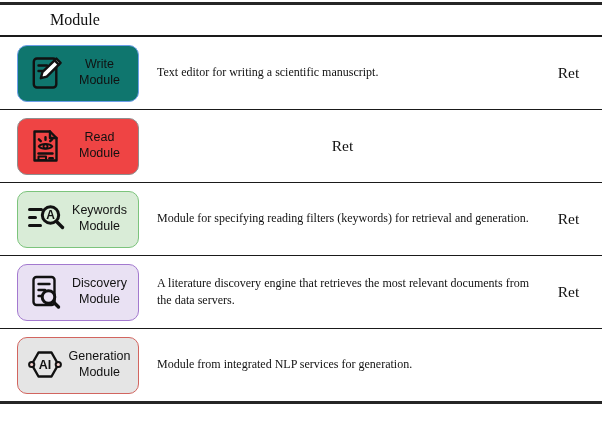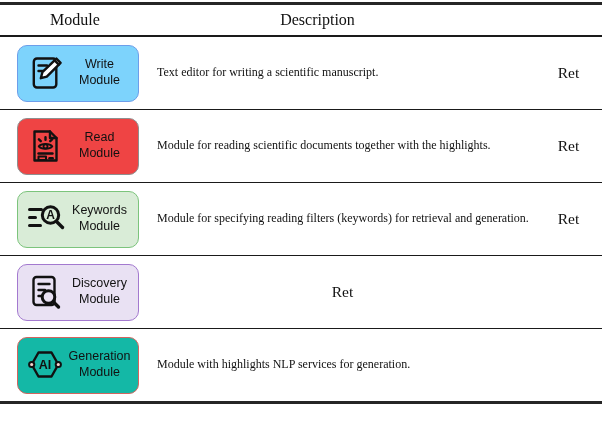--- a/index.html
+++ b/index.html
@@ -15,42 +15,41 @@
   .hdr .h3{text-align:center;}
   .row{display:grid;grid-template-columns:150px 385px 67px;height:72px;
        align-items:center;border-top:1.5px solid #1a1a1a;}
   .row:first-of-type{border-top:none;}
   .badge{margin-left:17px;width:122px;height:57px;box-sizing:border-box;
          border:1.8px solid;border-radius:10px;display:flex;align-items:center;
          padding:0 4px;}
   .badge svg{width:40px;height:40px;flex:none;margin-left:3px;}
   .badge .lbl{flex:1;text-align:center;font-family:"Liberation Sans",sans-serif;
               font-size:12.5px;line-height:1.25;color:#111;}
-  .b-write{background:#7dd3fc;border-color:#6d9eea;}
+  .b-write{background:#0f766e;border-color:#6d9eea;}
   .b-read{background:#ef4444;border-color:#8f8f8f;}
   .b-keywords{background:#d9ecd7;border-color:#7cc47c;}
   .b-discovery{background:#e9e1f3;border-color:#a379cf;}
-  .b-generation{background:#14b8a6;border-color:#d2655f;align-items:center;}
+  .b-generation{background:#e5e5e5;border-color:#d2655f;align-items:center;}
   .desc{font-size:12px;line-height:1.42;text-align:justify;
         padding:0 6px 0 7px;hyphens:manual;}
   .runs{text-align:center;font-size:15.5px;}
   .ic{stroke:#111;stroke-width:2.4;fill:none;stroke-linecap:round;stroke-linejoin:round;}
   .ic-bold{stroke:#111;stroke-width:3;fill:none;stroke-linecap:round;stroke-linejoin:round;}
   .ic-txt{font-family:"Liberation Sans",sans-serif;font-weight:bold;fill:#111;
           stroke:none;text-anchor:middle;}
 </style>
 </head>
 <body>
 
 <div class="page">
   <div class="tbl">
 
     <div class="hdr">
       <div class="h1">Module</div>
-      <div class="h2">Description</div>
     </div>
 
     <div class="row">
       <div class="badge b-write">
         <svg viewBox="0 0 40 40" class="ic">
           <rect x="8.8" y="5.5" width="22.5" height="29" rx="3.2"></rect>
           <path d="M13.5 12.5 h8.5 M13.5 18 h5.5"></path>
           <path d="M31.4 5.6 L35.6 9.8 L21.8 23.6 L15.8 25.2 L17.4 19.2 Z" fill="#ffffff"></path>
           <path d="M29.6 7.4 l4.2 4.2"></path>
         </svg>
@@ -73,21 +72,20 @@
           <circle cx="20.5" cy="20.4" r="2" stroke-width="1.8"></circle>
           <path d="M13.5 27.5 h14"></path>
           <rect x="13.5" y="30.5" width="7.5" height="3.4" stroke-width="2"></rect>
           <path d="M24.5 32.2 h3.2"></path>
         </svg>
         <div class="lbl">
           <span>Read</span><br>
           <span>Module</span>
         </div>
       </div>
-      <div class="desc">Module for reading scientific documents together with the highlights.</div>
       <div class="runs">Ret</div>
     </div>
 
     <div class="row">
       <div class="badge b-keywords">
         <svg viewBox="0 0 40 40" class="ic-bold">
           <path d="M4.5 10.5 h12 M4.5 18.5 h6 M4.5 26.5 h11"></path>
           <circle cx="25.5" cy="16" r="8.2"></circle>
           <path d="M31.5 22.5 l6 6" stroke-width="3.4"></path>
           <text x="25.5" y="20.4" font-size="12" class="ic-txt">A</text>
@@ -107,33 +105,34 @@
           <rect x="8.5" y="5" width="21" height="28" rx="3"></rect>
           <path d="M13.5 12 h11 M13.5 18 h6.5 M13.5 24 h3.5"></path>
           <circle cx="23.5" cy="25" r="6.3" fill="#e9e1f3" stroke-width="3"></circle>
           <path d="M28.2 29.7 l5.3 5.3" stroke-width="3.4"></path>
         </svg>
         <div class="lbl">
           <span>Discovery</span><br>
           <span>Module</span>
         </div>
       </div>
+      <div class="desc">A literature discovery engine that retrieves the most relevant documents from the data servers.</div>
       <div class="runs">Ret</div>
     </div>
 
     <div class="row">
       <div class="badge b-generation">
         <svg viewBox="0 0 40 40" class="ic">
           <path d="M13.5 7.5 h13 l6.8 12 -6.8 12 h-13 l-6.8 -12 Z"></path>
           <circle cx="6.7" cy="19.5" r="2.6" fill="#f8d3cf" stroke-width="2"></circle>
           <circle cx="33.3" cy="19.5" r="2.6" fill="#f8d3cf" stroke-width="2"></circle>
           <text x="20" y="24" font-size="12.5" class="ic-txt">AI</text>
         </svg>
         <div class="lbl">
           <span>Generation</span><br>
           <span>Module</span>
         </div>
       </div>
-      <div class="desc">Module with highlights NLP services for genera­tion.</div>
+      <div class="desc">Module from integrated NLP services for genera­tion.</div>
     </div>
 
   </div>
 </div>
 
 </body></html>

